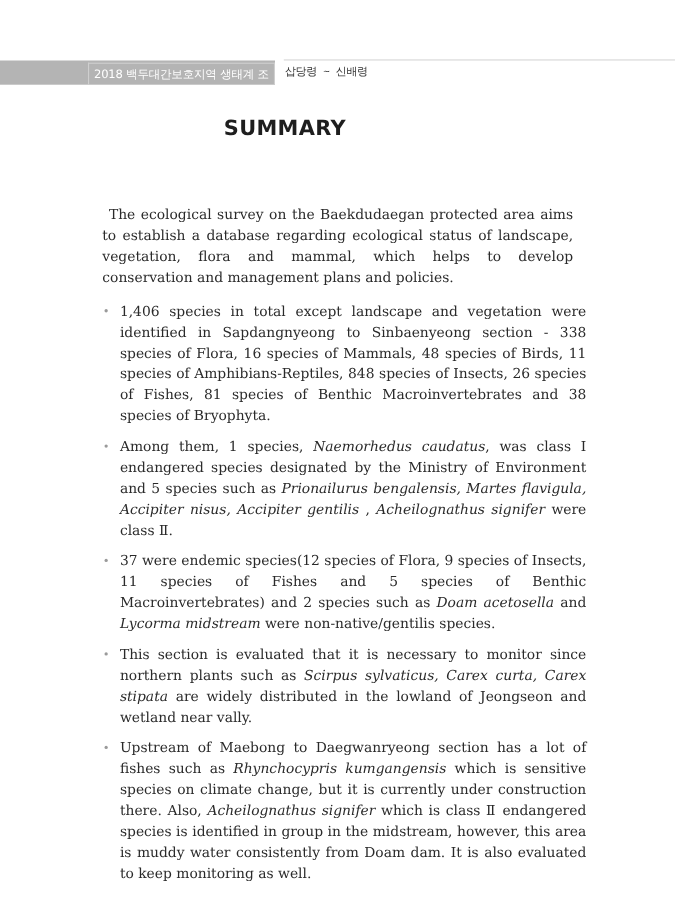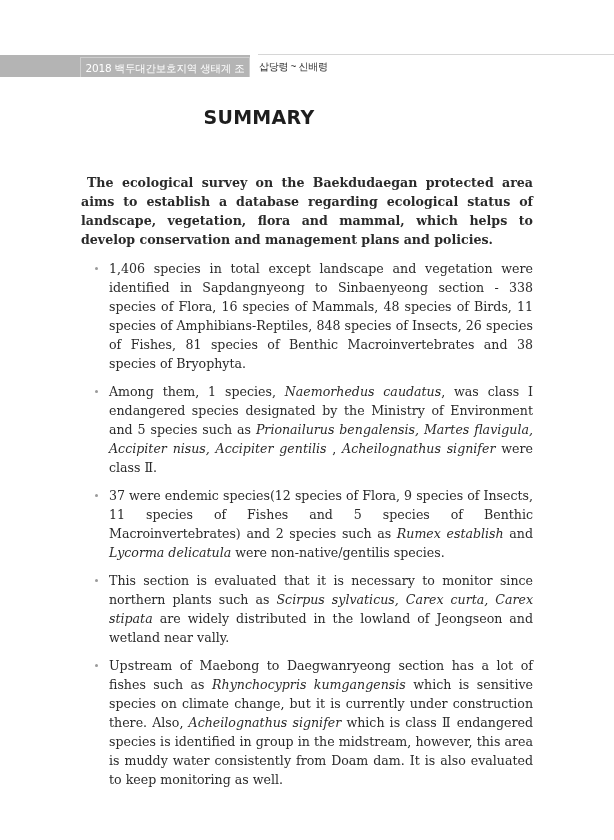--- a/index.html
+++ b/index.html
@@ -13,33 +13,33 @@
   .header-box {
     position: absolute; left: 80px; top: 57px; width: 170px; height: 20px;
     border: 1px solid #cfcfcf; border-bottom: none; box-sizing: border-box;
     color: #ffffff; font-family: "DejaVu Sans", "Liberation Sans", sans-serif;
     font-size: 10.5px; line-height: 20px; text-align: center; letter-spacing: -0.2px;
   }
   .header-line {
     position: absolute; left: 258px; top: 54px; right: 0; height: 1px; background: #d6d6d6;
   }
   .header-section {
-    position: absolute; left: 259px; top: 58px; font-family: Liberation Sans, sans-serif;
+    position: absolute; left: 259px; top: 58px; font-family: Liberation Mono, monospace;
     font-size: 10px; color: #333; line-height: 18px; letter-spacing: -0.3px;
   }
   .page-title {
     position: absolute; left: 0; width: 518px; top: 106px; text-align: center;
     font-family: "DejaVu Sans", "Liberation Sans", sans-serif; font-weight: bold;
     font-size: 19px; color: #1e1e1e; letter-spacing: 0.3px;
   }
   .content {
     position: absolute; left: 81px; top: 173px; width: 452px;
     font-size: 12.6px; line-height: 19px; text-align: justify;
   }
-  .para { margin: 0; text-indent: 6px; font-weight: bold; }
+  .para { margin: 12px; text-indent: 6px; }
   .bullets { list-style: none; margin: 10px 0 0 0; padding: 0; }
   .bullet-item { position: relative; padding-left: 28px; margin-bottom: 9px; text-align: justify; }
   .bullet-dot {
     position: absolute; left: 14px; top: 8px; width: 3px; height: 3px; border-radius: 50%;
     background: #9a9a9a;
   }
   i { }
 </style>
 </head>
 <body>
@@ -49,17 +49,17 @@
 <div class="header-line"></div>
 <div class="header-section">삽당령 ~ 신배령</div>
 
 <div class="page-title">SUMMARY</div>
 
 <div class="content">
   <p class="para">The ecological survey on the Baekdudaegan protected area aims to establish a database regarding ecological status of landscape, vegetation, flora and mammal, which helps to develop conservation and management plans and policies.</p>
   <ul class="bullets">
     <li class="bullet-item"><span class="bullet-dot"></span><span class="bullet-text"><span>1,406 species in total except landscape and vegetation were identified in Sapdangnyeong to Sinbaenyeong section - 338 species of Flora, 16 species of Mammals, 48 species of Birds, 11 species of Amphibians-Reptiles, 848 species of Insects, 26 species of Fishes, 81 species of Benthic Macroinvertebrates and 38 species of Bryophyta.</span></span></li>
     <li class="bullet-item"><span class="bullet-dot"></span><span class="bullet-text"><span>Among them, 1 species, </span><i>Naemorhedus caudatus</i><span>, was class Ⅰ  endangered species designated by the Ministry of Environment and 5 species such as </span><i>Prionailurus bengalensis, Martes flavigula, Accipiter nisus, Accipiter gentilis</i><span> , </span><i>Acheilognathus signifer</i><span> were class Ⅱ.</span></span></li>
-    <li class="bullet-item"><span class="bullet-dot"></span><span class="bullet-text"><span>37 were endemic species(12 species of Flora, 9 species of Insects, 11 species of Fishes and 5 species of Benthic Macroinvertebrates) and 2 species such as </span><i>Rumex establish</i><span> and </span><i>Lycorma delicatula</i><span> were non-native/gentilis species.</span></span></li>
+    <li class="bullet-item"><span class="bullet-dot"></span><span class="bullet-text"><span>37 were endemic species(12 species of Flora, 9 species of Insects, 11 species of Fishes and 5 species of Benthic Macroinvertebrates) and 2 species such as </span><i>Doam acetosella</i><span> and </span><i>Lycorma midstream</i><span> were non-native/gentilis species.</span></span></li>
     <li class="bullet-item"><span class="bullet-dot"></span><span class="bullet-text"><span>This section is evaluated that it is necessary to monitor since northern plants such as </span><i>Scirpus sylvaticus, Carex curta, Carex stipata</i><span> are widely distributed in the lowland of Jeongseon and wetland near vally.</span></span></li>
     <li class="bullet-item"><span class="bullet-dot"></span><span class="bullet-text"><span>Upstream of Maebong to Daegwanryeong section has a lot of fishes such as </span><i>Rhynchocypris kumgangensis</i><span> which is sensitive species on climate change, but it is currently under construction there. Also, </span><i>Acheilognathus signifer</i><span> which is class Ⅱ  endangered species is identified in group in the midstream, however, this area is muddy water consistently from Doam dam. It is also evaluated to keep monitoring as well.</span></span></li>
   </ul>
 </div>
 
 </body></html>

